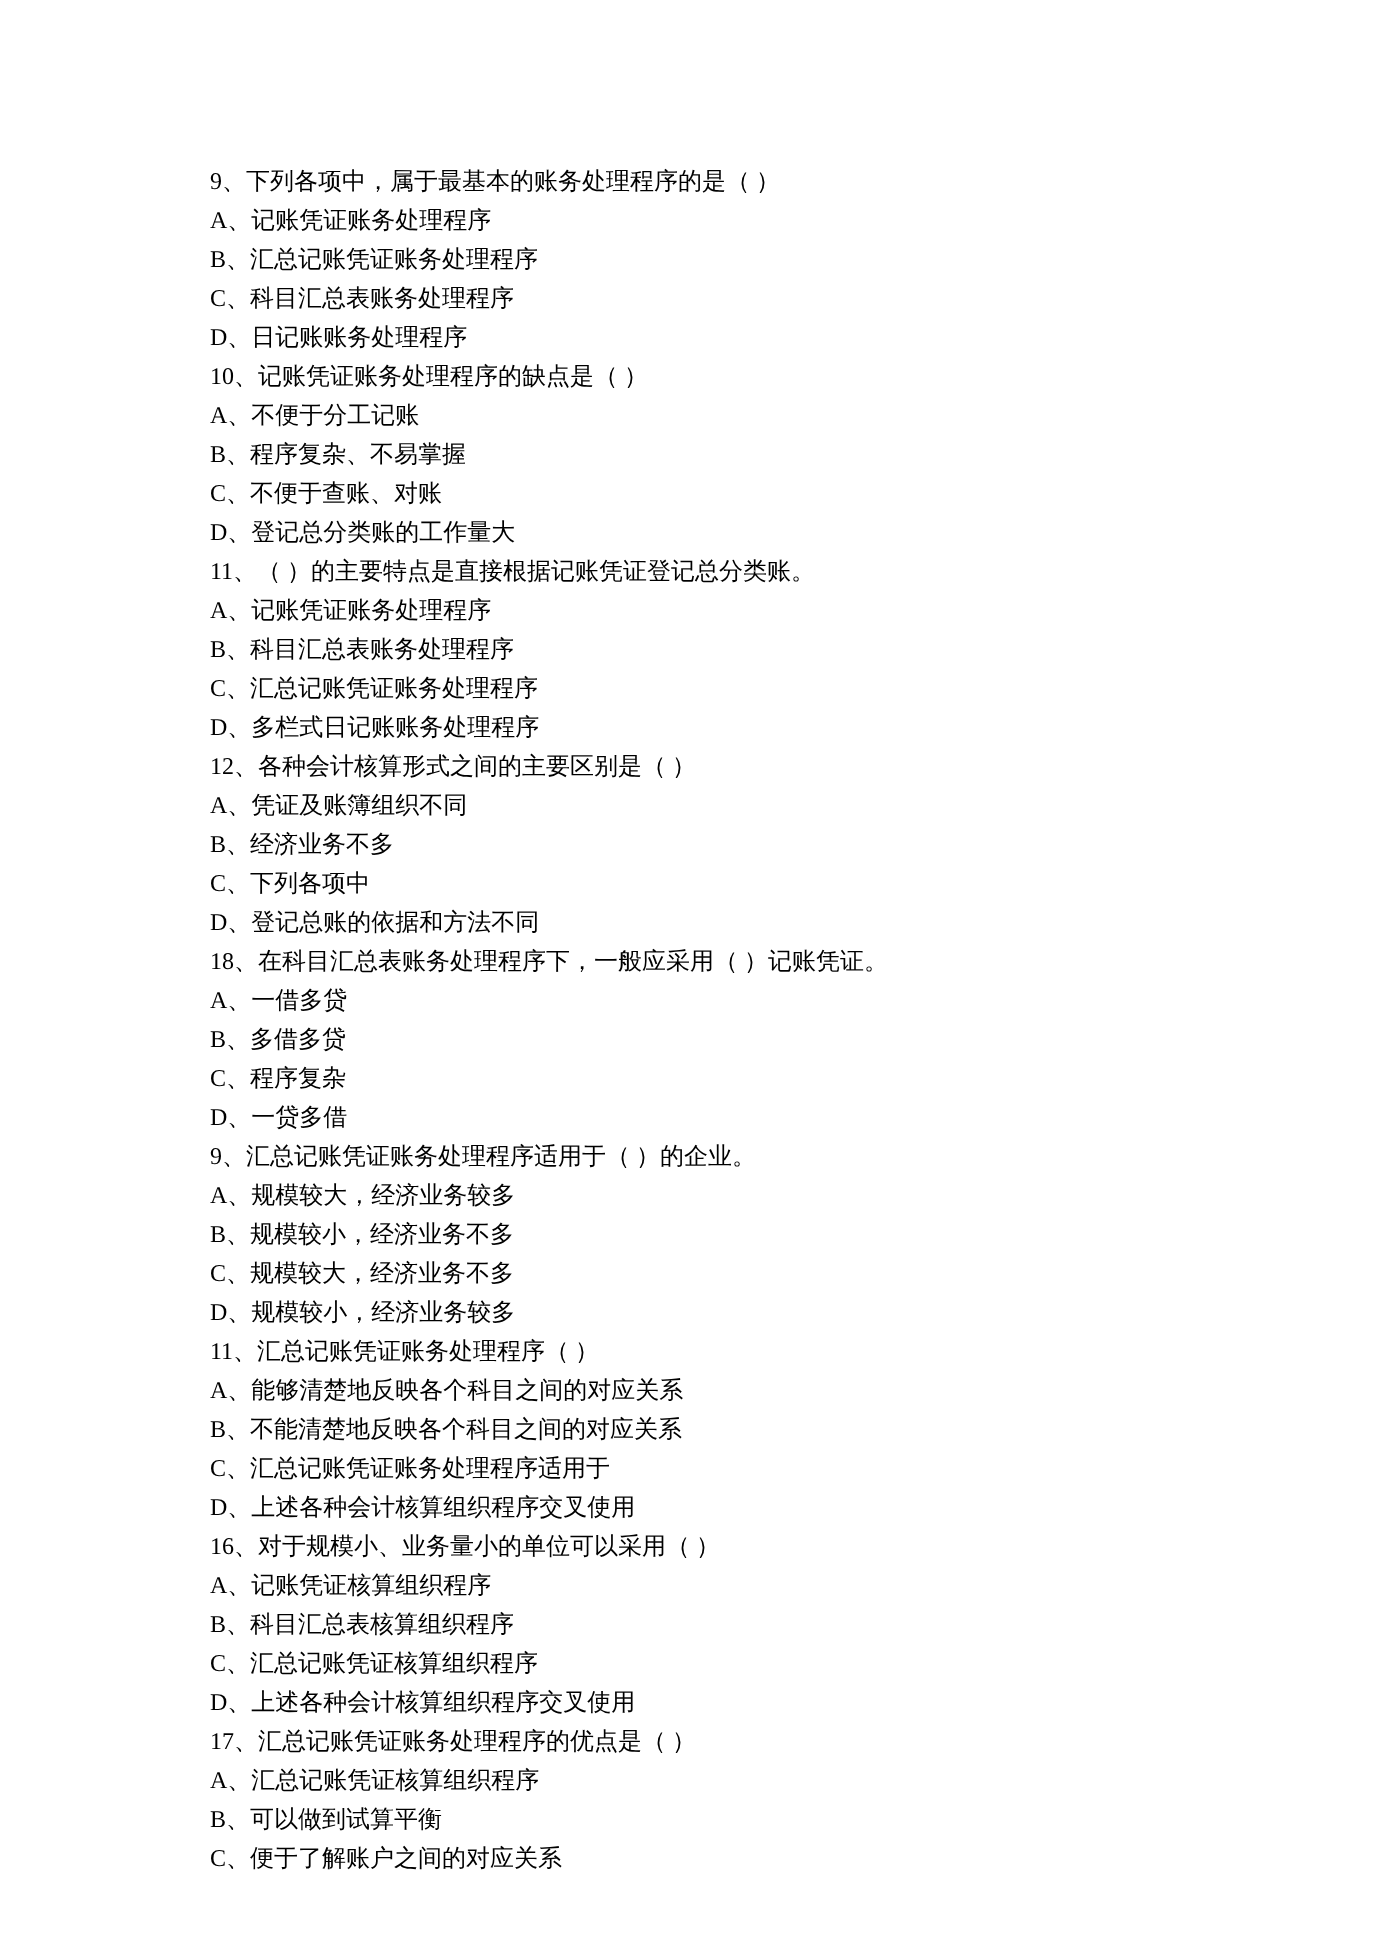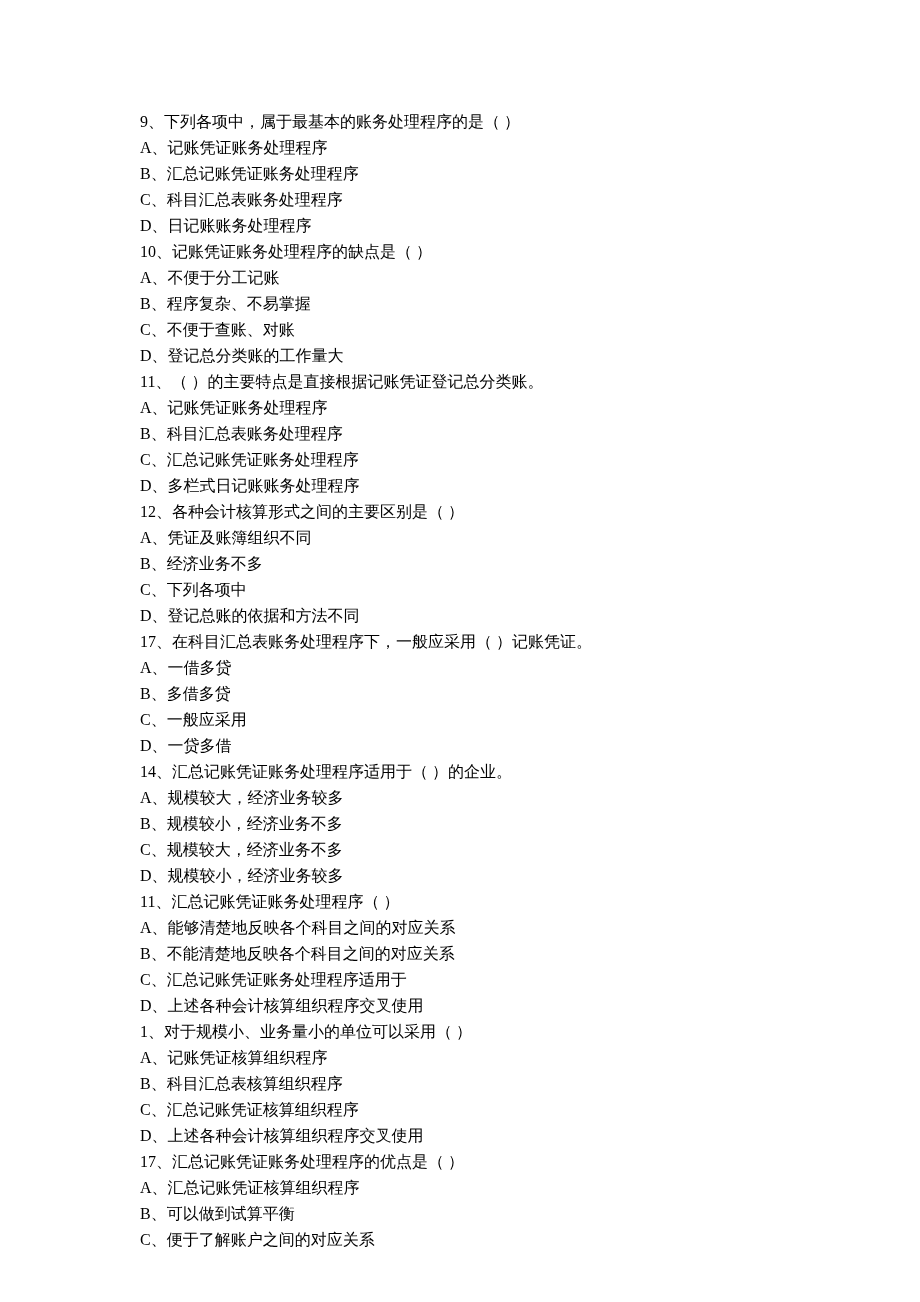--- a/index.html
+++ b/index.html
@@ -40,39 +40,39 @@
 <div class="line">B、科目汇总表账务处理程序</div>
 <div class="line">C、汇总记账凭证账务处理程序</div>
 <div class="line">D、多栏式日记账账务处理程序</div>
 
 <div class="line">12、各种会计核算形式之间的主要区别是（  ）</div>
 <div class="line">A、凭证及账簿组织不同</div>
 <div class="line">B、经济业务不多</div>
 <div class="line">C、下列各项中</div>
 <div class="line">D、登记总账的依据和方法不同</div>
 
-<div class="line">17、在科目汇总表账务处理程序下，一般应采用（  ）记账凭证。</div>
+<div class="line">18、在科目汇总表账务处理程序下，一般应采用（  ）记账凭证。</div>
 <div class="line">A、一借多贷</div>
 <div class="line">B、多借多贷</div>
-<div class="line">C、一般应采用</div>
+<div class="line">C、程序复杂</div>
 <div class="line">D、一贷多借</div>
 
-<div class="line">14、汇总记账凭证账务处理程序适用于（  ）的企业。</div>
+<div class="line">9、汇总记账凭证账务处理程序适用于（  ）的企业。</div>
 <div class="line">A、规模较大，经济业务较多</div>
 <div class="line">B、规模较小，经济业务不多</div>
 <div class="line">C、规模较大，经济业务不多</div>
 <div class="line">D、规模较小，经济业务较多</div>
 
 <div class="line">11、汇总记账凭证账务处理程序（  ）</div>
 <div class="line">A、能够清楚地反映各个科目之间的对应关系</div>
 <div class="line">B、不能清楚地反映各个科目之间的对应关系</div>
 <div class="line">C、汇总记账凭证账务处理程序适用于</div>
 <div class="line">D、上述各种会计核算组织程序交叉使用</div>
 
-<div class="line">1、对于规模小、业务量小的单位可以采用（  ）</div>
+<div class="line">16、对于规模小、业务量小的单位可以采用（  ）</div>
 <div class="line">A、记账凭证核算组织程序</div>
 <div class="line">B、科目汇总表核算组织程序</div>
 <div class="line">C、汇总记账凭证核算组织程序</div>
 <div class="line">D、上述各种会计核算组织程序交叉使用</div>
 
 <div class="line">17、汇总记账凭证账务处理程序的优点是（  ）</div>
 <div class="line">A、汇总记账凭证核算组织程序</div>
 <div class="line">B、可以做到试算平衡</div>
 <div class="line">C、便于了解账户之间的对应关系</div>
 

